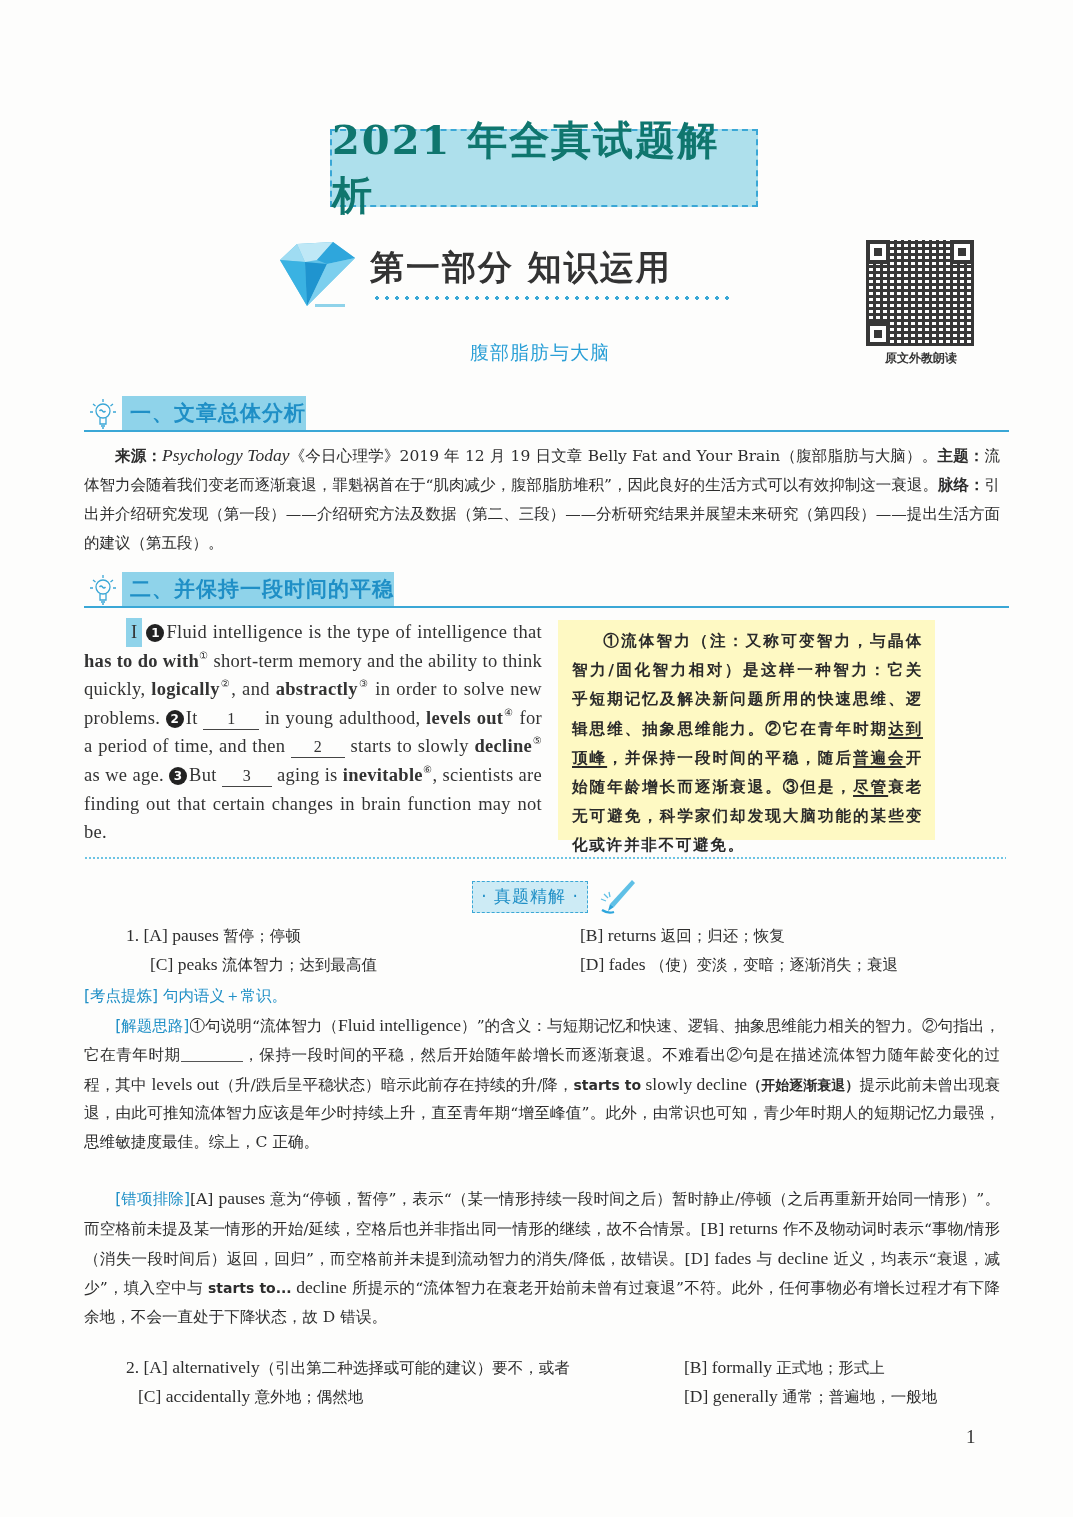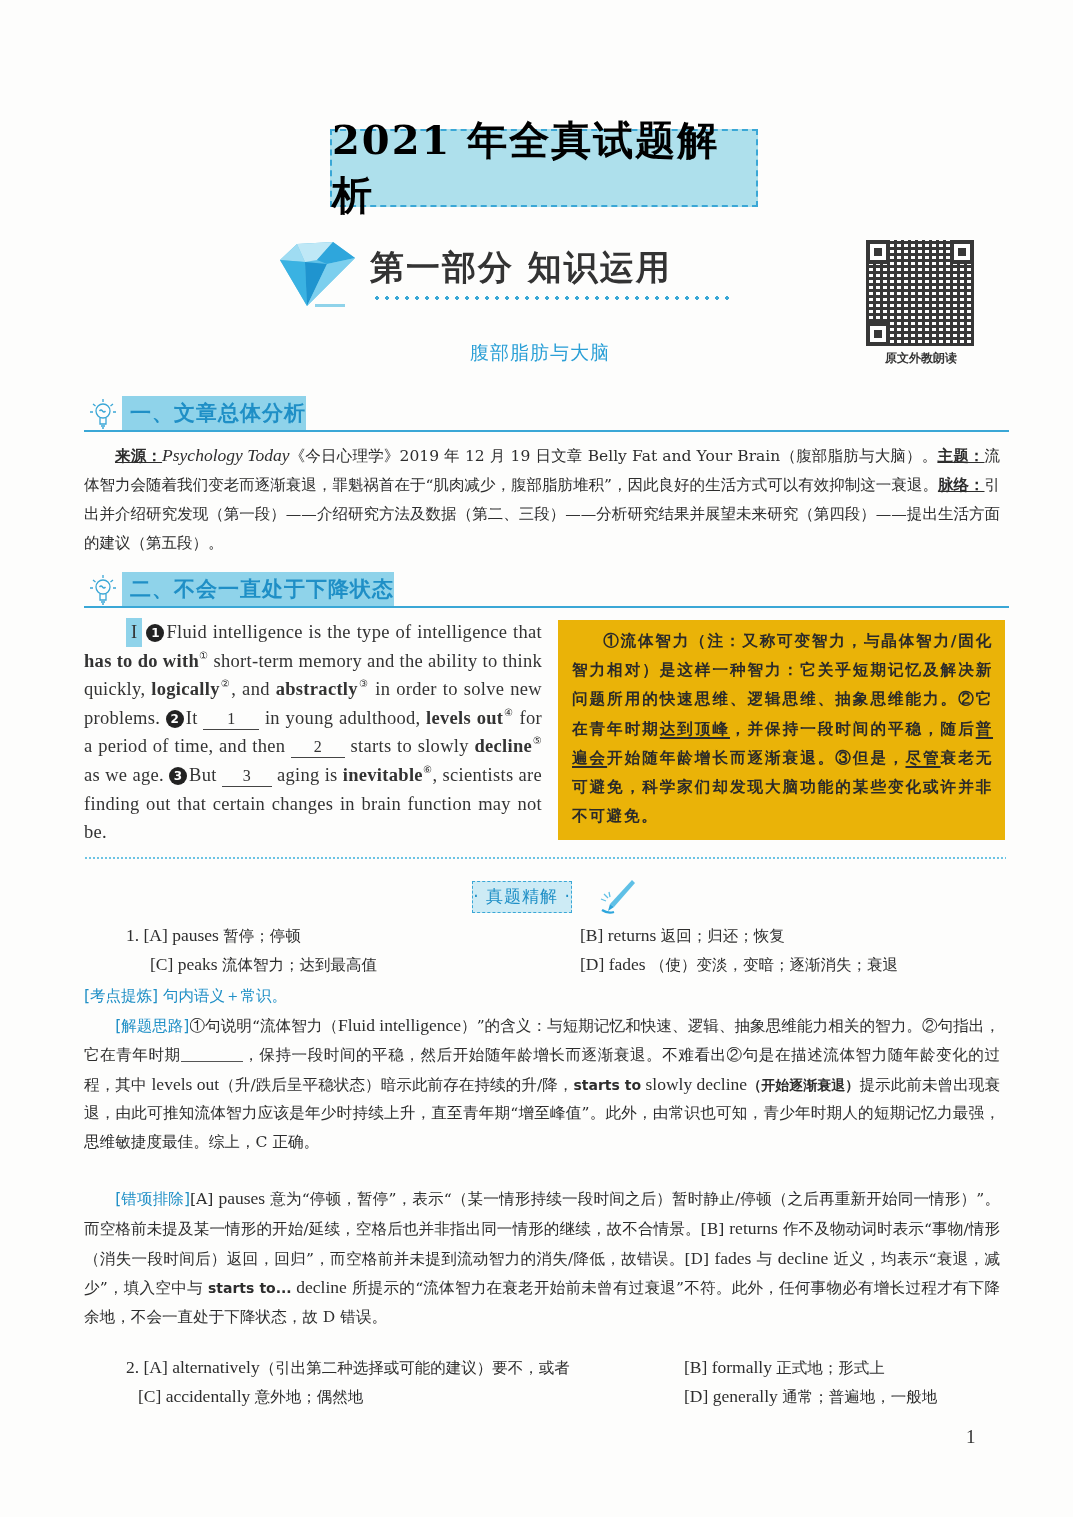--- a/index.html
+++ b/index.html
@@ -13,21 +13,21 @@
     .abs { position: absolute; }
 
     
     .main-title {
       left: 330px; top: 129px; width: 428px; height: 78px;
       background: #aee0ec;
       border: 2px dashed #3aa7d6;
       display: flex; align-items: center; justify-content: center;
       font-family: "DejaVu Serif", serif;
       font-weight: bold; font-size: 40px; letter-spacing: 2px;
-      color: #000000;
+      color: #0f766e;
     }
 
     
     .diamond { left: 275px; top: 238px; width: 90px; height: 72px; }
     .part-title {
       left: 370px; top: 245px;
       font-family: "DejaVu Sans", sans-serif;
       font-weight: bold; font-size: 34px; letter-spacing: 2px;
       color: #333;
     }
@@ -72,21 +72,21 @@
     }
     .sec-head .rule {
       position: absolute; left: 0; right: 0; top: 38px; height: 2px; background: #3aa7d6;
     }
 
     .para {
       font-family: "DejaVu Serif", serif;
       font-size: 15.5px; line-height: 29px; color: #2d2d2d;
       text-align: justify;
     }
-    .para b { font-family: "DejaVu Sans", sans-serif; font-weight: bold; text-decoration: underline; }
+    .para b { font-family: "DejaVu Sans", sans-serif; font-weight: bold; }
     .para i { font-style: italic; }
     .indent { text-indent: 2em; }
 
     
     .eng {
       left: 84px; top: 618px; width: 458px;
       font-family: "Liberation Serif", "DejaVu Serif", serif;
       font-size: 18.5px; line-height: 28.6px; color: #333;
       text-align: justify; letter-spacing: 0.3px;
     }
@@ -101,37 +101,37 @@
       background: #222; color: #fff; font-family: "DejaVu Sans", sans-serif;
       font-size: 12px; line-height: 18px; text-align: center; font-weight: bold;
       vertical-align: 1px; margin-right: 2px;
     }
     .blank {
       display: inline-block; border-bottom: 1px solid #444; text-align: center;
       font-size: 16px; line-height: 20px;
     }
 
     .trans-box {
-      left: 558px; top: 620px; width: 447px; height: 220px;
-      background: #eab308;
+      left: 558px; top: 620px; width: 377px; height: 220px;
+      background: #fef9c3;
       padding: 6px 12px 0 14px;
       font-family: "DejaVu Serif", serif; font-weight: bold;
       font-size: 15.6px; line-height: 29.2px; color: #2a2a2a;
       letter-spacing: 1.7px; text-align: justify;
     }
     .trans-box u { text-decoration: underline; text-decoration-thickness: 2px; text-underline-offset: 3px; }
 
     .dot-rule {
       left: 84px; top: 857px; width: 922px; height: 2px;
       background-image: radial-gradient(circle, #6cc4e4 0.9px, transparent 1.1px);
       background-size: 4px 2px;
     }
 
     .zhenti {
-      left: 472px; top: 881px; width: 100px; height: 32px;
+      left: 472px; top: 881px; width: 116px; height: 32px;
       background: #cdebf5; border: 1.5px dashed #3aa7d6;
       font-family: "DejaVu Sans", sans-serif; font-size: 17px; color: #1f8fc6;
       text-align: center; line-height: 29px; letter-spacing: 1px;
     }
     .pen { left: 598px; top: 877px; width: 40px; height: 40px; }
 
     .opt {
       font-family: "Liberation Serif", "DejaVu Serif", serif;
       font-size: 17.5px; color: #2d2d2d; white-space: nowrap;
     }
@@ -199,21 +199,21 @@
 <div class="abs sec-head" style="top:568px">
   <svg class="bulb" viewBox="0 0 30 36">
     <g stroke="#3aa7d6" stroke-width="1.3" fill="none">
       <circle cx="15" cy="15" r="7"></circle>
       <path d="M12 22 L12 28 L18 28 L18 22"></path>
       <path d="M13 30 L17 30 M14 32 L16 32"></path>
       <path d="M15 3 L15 6 M5 8 L7.5 10 M25 8 L22.5 10 M2 16 L5 16 M28 16 L25 16"></path>
       <path d="M11.5 15 q1.5 -2 3 0 q1.5 2 3 0"></path>
     </g>
   </svg>
-  <div class="label">二、不会一直处于下降状态</div>
+  <div class="label">二、并保持一段时间的平稳</div>
   <div class="rule"></div>
 </div>
 
 <div class="abs eng">
   <span class="roman">I</span><span class="circ">1</span><span>Fluid intelligence is the type of intelligence that </span><b>has to do with</b><sup>①</sup><span> short-term memory and the ability to think quickly, </span><b>logically</b><sup>②</sup><span>, and </span><b>abstractly</b><sup>③</sup><span> in order to solve new problems. </span><span class="circ">2</span><span>It </span><span class="blank" style="width:56px">1</span><span> in young adulthood, </span><b>levels out</b><sup>④</sup><span> for a period of time, and then </span><span class="blank" style="width:54px">2</span><span> starts to slowly </span><b>decline</b><sup>⑤</sup><span> as we age. </span><span class="circ">3</span><span>But </span><span class="blank" style="width:50px">3</span><span> aging is </span><b>inevitable</b><sup>⑥</sup><span>, scientists are finding out that certain changes in brain function may not be.</span>
 </div>
 
 <div class="abs trans-box"><span style="margin-left:2em">①流体智力（注：又称可变智力，与晶体智力/固化智力相对）是这样一种智力：它关乎短期记忆及解决新问题所用的快速思维、逻辑思维、抽象思维能力。②它在青年时期</span><u>达到顶峰</u><span>，并保持一段时间的平稳，随后</span><u>普遍会</u><span>开始随年龄增长而逐渐衰退。③但是，</span><u>尽管</u><span>衰老无可避免，科学家们却发现大脑功能的某些变化或许并非不可避免。</span></div>
 
 <div class="abs dot-rule"></div>

